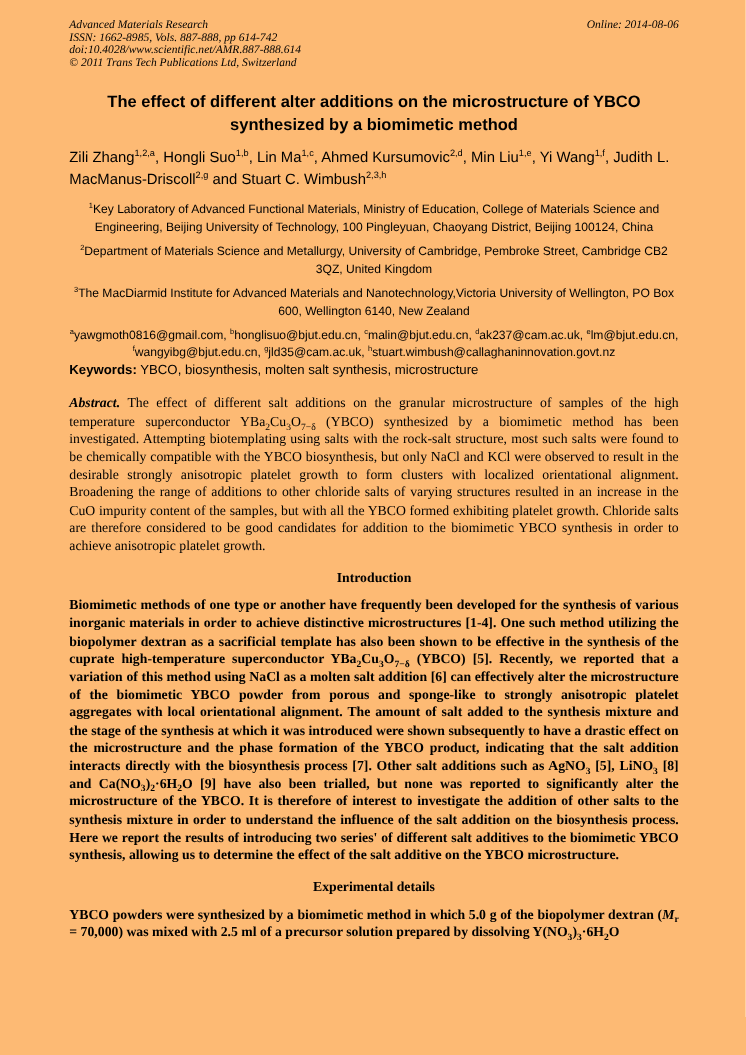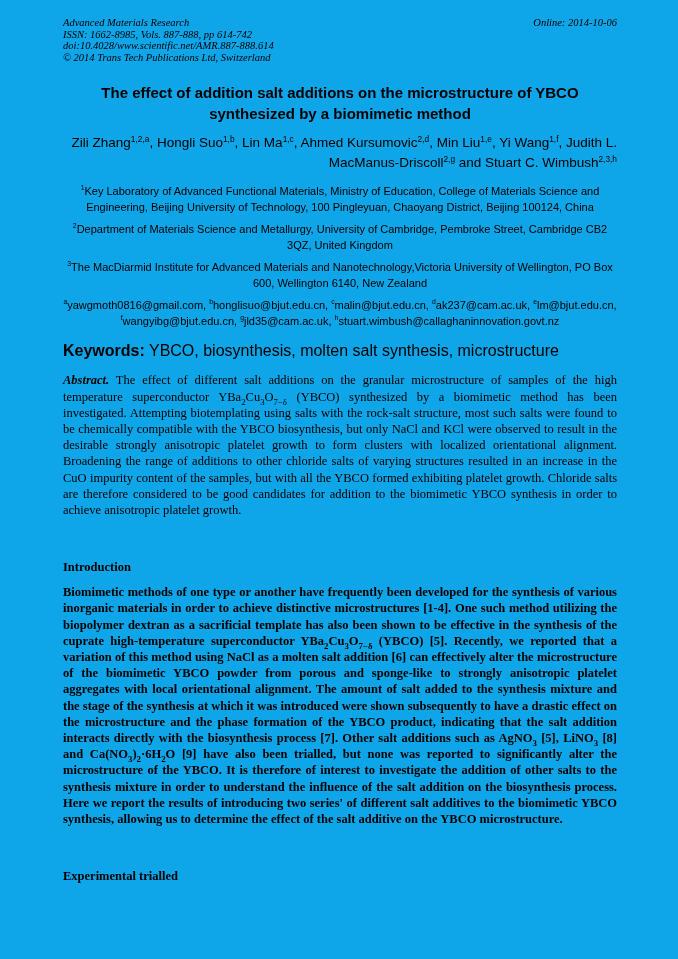--- a/index.html
+++ b/index.html
@@ -1,20 +1,20 @@
 <!DOCTYPE html>
 <html><head>
 <meta charset="utf-8">
 <style>
   * { margin: 0; padding: 0; box-sizing: border-box; }
   html, body { background: #ffffff; }
   .page {
     width: 678px;
     height: 959px;
-    background: #0ea5e9;
+    background: #fdba74;
     color: #000000;
     padding: 17px 61px 0 63px;
     overflow: hidden;
     position: relative;
   }
   sup { font-size: 62%; line-height: 0; }
   sub { font-size: 70%; line-height: 0; }
 
   .hdr {
     display: flex;
@@ -30,93 +30,93 @@
   .title {
     margin-top: 19px;
     text-align: center;
     font-family: "Liberation Sans", "DejaVu Sans", sans-serif;
     font-weight: bold;
     font-size: 15px;
     line-height: 21px;
   }
   .authors {
     margin-top: 9px;
-    text-align: right;
+    text-align: left;
     font-family: "Liberation Sans", "DejaVu Sans", sans-serif;
     font-size: 13.5px;
     line-height: 20px;
   }
   .affil {
     margin-top: 11px;
     text-align: center;
     font-family: "Liberation Sans", "DejaVu Sans", sans-serif;
     font-size: 11px;
     line-height: 15.5px;
   }
   .affil + .affil { margin-top: 7px; }
   .emails {
     margin-top: 7px;
     text-align: center;
     font-family: "Liberation Sans", "DejaVu Sans", sans-serif;
     font-size: 11px;
     line-height: 15.5px;
   }
   .keywords {
-    margin-top: 14px;
     font-family: "Liberation Sans", "DejaVu Sans", sans-serif;
-    font-size: 16px;
+    font-size: 12px;
     line-height: 15px;
   }
   .kw-label { font-weight: bold; }
 
   .body-par {
     font-family: "Liberation Serif", "DejaVu Serif", serif;
     font-size: 12.5px;
     line-height: 16.2px;
     text-align: justify;
     margin-top: 14px;
   }
   .par-label { font-weight: bold; font-style: italic; }
   .sec-heading {
-    margin-top: 41px;
+    margin-top: 13px;
     font-family: "Liberation Serif", "DejaVu Serif", serif;
     font-weight: bold;
     font-size: 12.5px;
     line-height: 16px;
-    text-align: left;
+    text-align: center;
   }
   .sec-heading + .body-par { margin-top: 9px; font-weight: bold; }
 </style>
 </head>
 <body>
 
 <div class="page">
 
   <div class="hdr">
     <div class="hdr-left">
       <div>Advanced Materials Research</div>
       <div>ISSN: 1662-8985, Vols. 887-888, pp 614-742</div>
       <div>doi:10.4028/www.scientific.net/AMR.887-888.614</div>
-      <div>© 2014 Trans Tech Publications Ltd, Switzerland</div>
+      <div>© 2011 Trans Tech Publications Ltd, Switzerland</div>
     </div>
-    <div class="hdr-right">Online: 2014-10-06</div>
+    <div class="hdr-right">Online: 2014-08-06</div>
   </div>
 
-  <h1 class="title">The effect of addition salt additions on the microstructure of YBCO synthesized by a biomimetic method</h1>
+  <h1 class="title">The effect of different alter additions on the microstructure of YBCO synthesized by a biomimetic method</h1>
 
   <p class="authors">Zili Zhang<sup>1,2,a</sup>, Hongli Suo<sup>1,b</sup>, Lin Ma<sup>1,c</sup>, Ahmed Kursumovic<sup>2,d</sup>, Min Liu<sup>1,e</sup>, Yi Wang<sup>1,f</sup>, Judith L. MacManus-Driscoll<sup>2,g</sup> and Stuart C. Wimbush<sup>2,3,h</sup></p>
 
   <p class="affil"><sup>1</sup>Key Laboratory of Advanced Functional Materials, Ministry of Education, College of Materials Science and Engineering, Beijing University of Technology, 100 Pingleyuan, Chaoyang District, Beijing 100124, China</p>
   <p class="affil"><sup>2</sup>Department of Materials Science and Metallurgy, University of Cambridge, Pembroke Street, Cambridge CB2 3QZ, United Kingdom</p>
   <p class="affil"><sup>3</sup>The MacDiarmid Institute for Advanced Materials and Nanotechnology,Victoria University of Wellington, PO Box 600, Wellington 6140, New Zealand</p>
 
   <p class="emails"><sup>a</sup>yawgmoth0816@gmail.com, <sup>b</sup>honglisuo@bjut.edu.cn, <sup>c</sup>malin@bjut.edu.cn, <sup>d</sup>ak237@cam.ac.uk, <sup>e</sup>lm@bjut.edu.cn, <sup>f</sup>wangyibg@bjut.edu.cn, <sup>g</sup>jld35@cam.ac.uk, <sup>h</sup>stuart.wimbush@callaghaninnovation.govt.nz</p>
 
   <p class="keywords"><span class="kw-label">Keywords:</span> <span>YBCO, biosynthesis, molten salt synthesis, microstructure</span></p>
 
   <p class="body-par"><span class="par-label">Abstract.</span> <span>The effect of different salt additions on the granular microstructure of samples of the high temperature superconductor YBa<sub>2</sub>Cu<sub>3</sub>O<sub>7−δ</sub> (YBCO) synthesized by a biomimetic method has been investigated. Attempting biotemplating using salts with the rock-salt structure, most such salts were found to be chemically compatible with the YBCO biosynthesis, but only NaCl and KCl were observed to result in the desirable strongly anisotropic platelet growth to form clusters with localized orientational alignment. Broadening the range of additions to other chloride salts of varying structures resulted in an increase in the CuO impurity content of the samples, but with all the YBCO formed exhibiting platelet growth. Chloride salts are therefore considered to be good candidates for addition to the biomimetic YBCO synthesis in order to achieve anisotropic platelet growth.</span></p>
 
   <h2 class="sec-heading">Introduction</h2>
   <p class="body-par">Biomimetic methods of one type or another have frequently been developed for the synthesis of various inorganic materials in order to achieve distinctive microstructures [1-4]. One such method utilizing the biopolymer dextran as a sacrificial template has also been shown to be effective in the synthesis of the cuprate high-temperature superconductor YBa<sub>2</sub>Cu<sub>3</sub>O<sub>7−δ</sub> (YBCO) [5]. Recently, we reported that a variation of this method using NaCl as a molten salt addition [6] can effectively alter the microstructure of the biomimetic YBCO powder from porous and sponge-like to strongly anisotropic platelet aggregates with local orientational alignment. The amount of salt added to the synthesis mixture and the stage of the synthesis at which it was introduced were shown subsequently to have a drastic effect on the microstructure and the phase formation of the YBCO product, indicating that the salt addition interacts directly with the biosynthesis process [7]. Other salt additions such as AgNO<sub>3</sub> [5], LiNO<sub>3</sub> [8] and Ca(NO<sub>3</sub>)<sub>2</sub>·6H<sub>2</sub>O [9] have also been trialled, but none was reported to significantly alter the microstructure of the YBCO. It is therefore of interest to investigate the addition of other salts to the synthesis mixture in order to understand the influence of the salt addition on the biosynthesis process. Here we report the results of introducing two series' of different salt additives to the biomimetic YBCO synthesis, allowing us to determine the effect of the salt additive on the YBCO microstructure.</p>
 
-  <h2 class="sec-heading">Experimental trialled</h2>
+  <h2 class="sec-heading">Experimental details</h2>
+  <p class="body-par">YBCO powders were synthesized by a biomimetic method in which 5.0 g of the biopolymer dextran (<i>M</i><sub>r</sub> = 70,000) was mixed with 2.5 ml of a precursor solution prepared by dissolving Y(NO<sub>3</sub>)<sub>3</sub>·6H<sub>2</sub>O</p>
 
 </div>
 
 </body></html>

